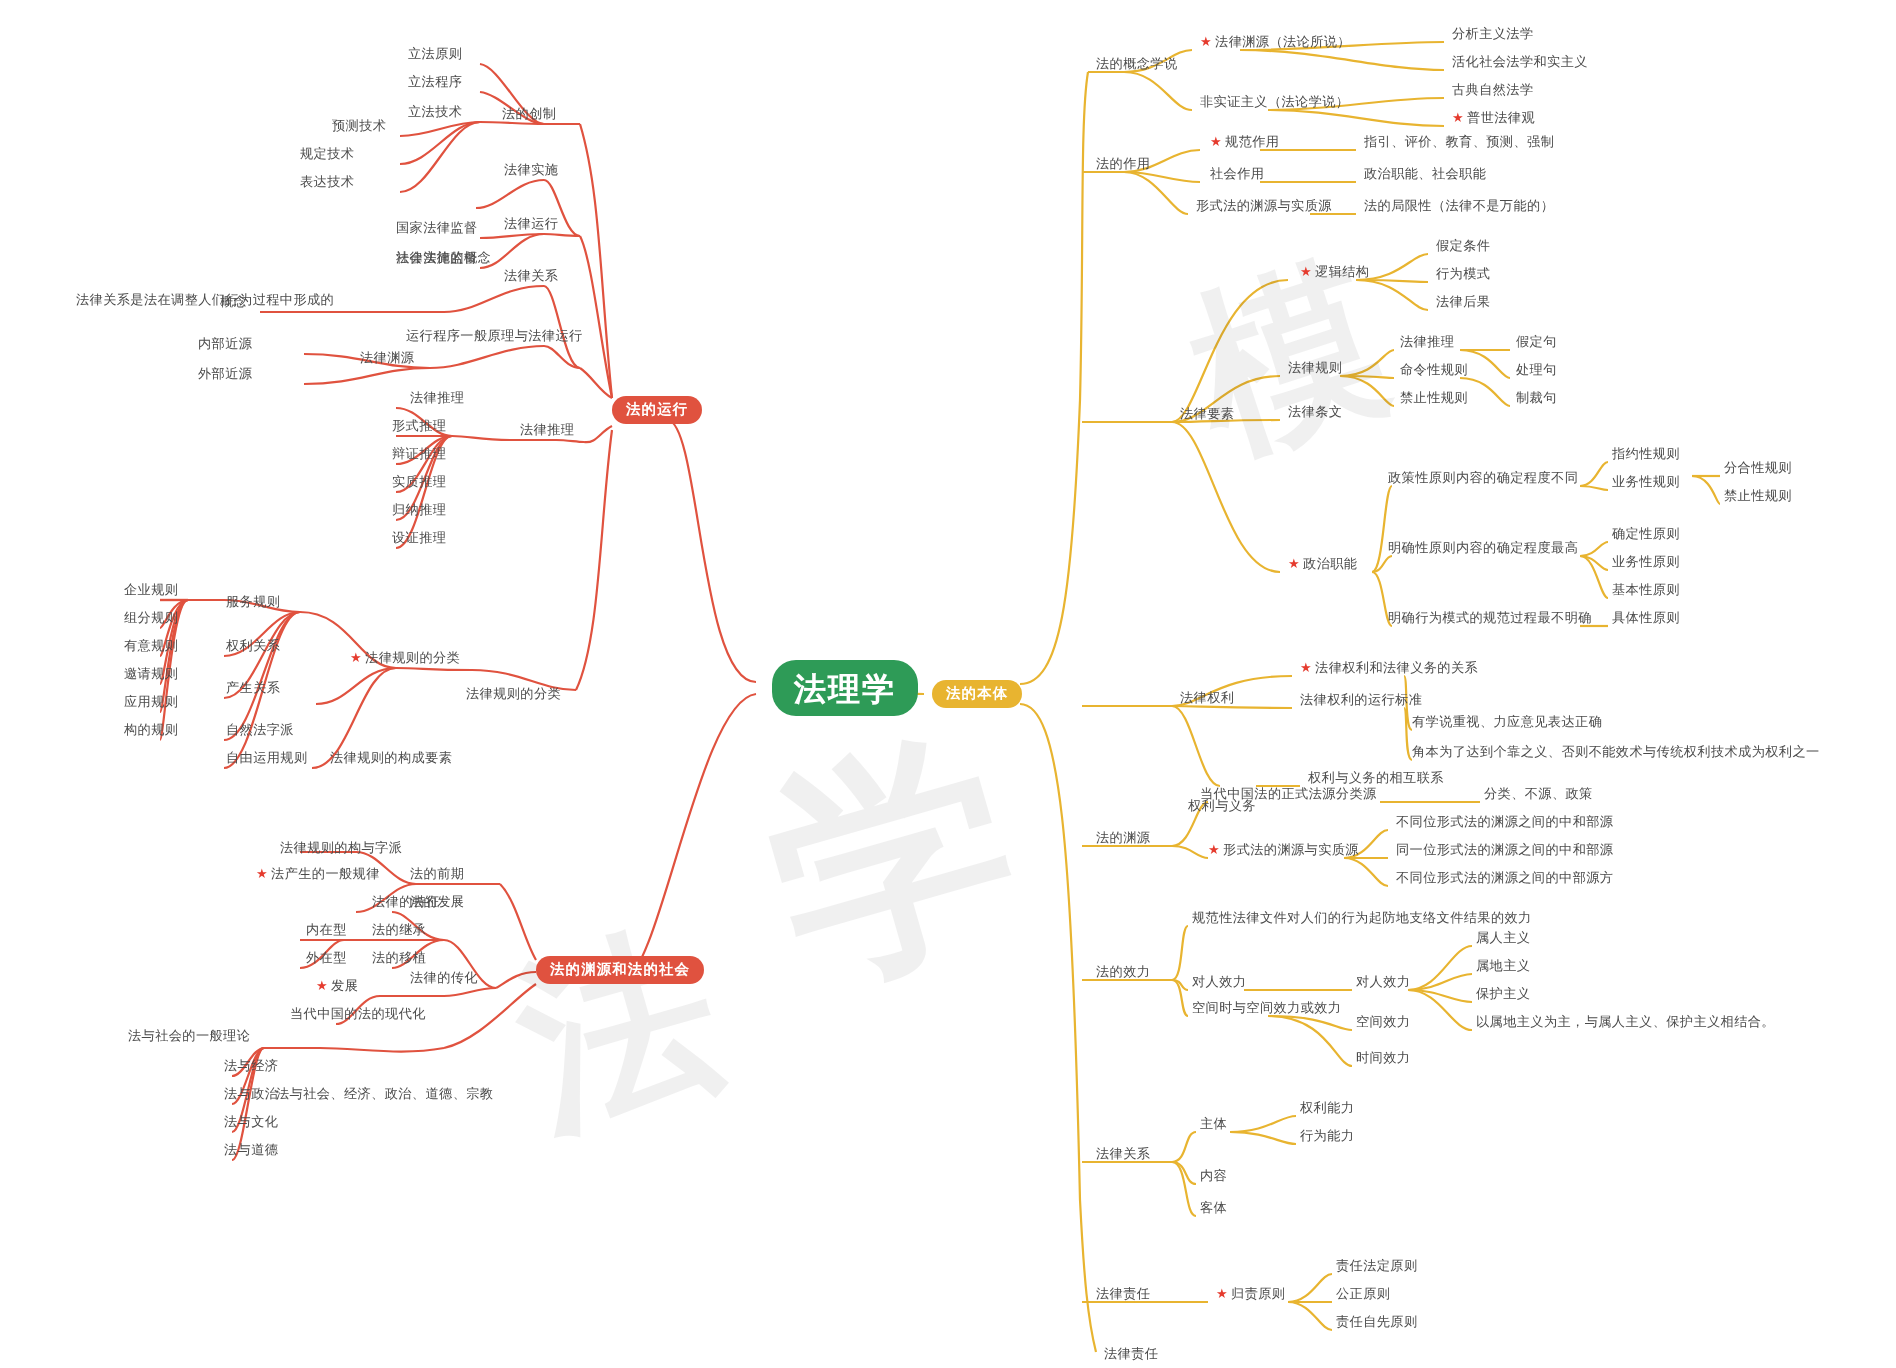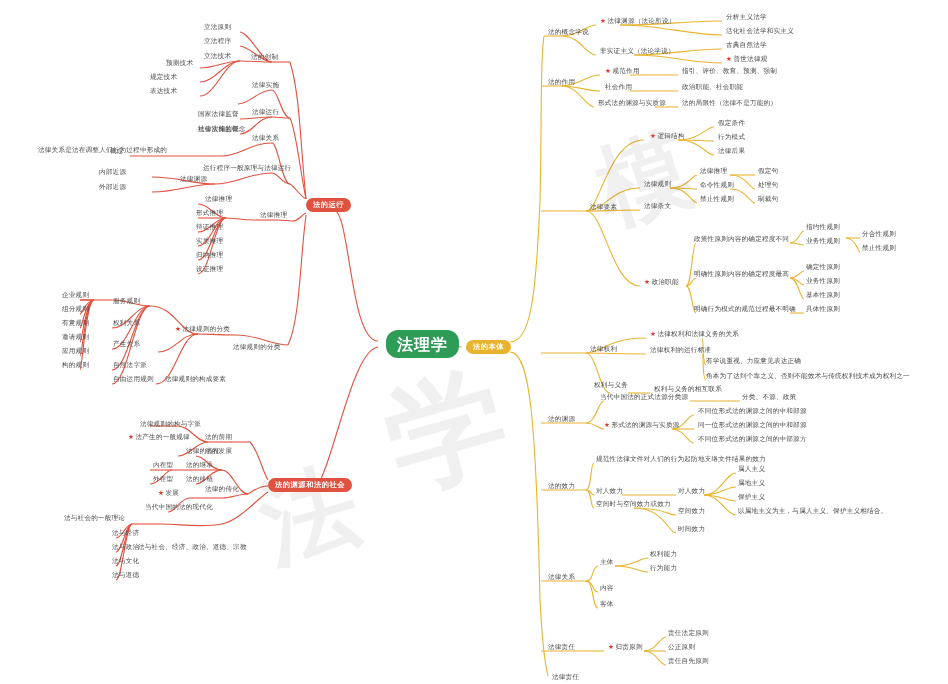--- a/index.html
+++ b/index.html
@@ -340,21 +340,21 @@
       <div class="node lvl3" style="left: 694px; top: 271px;"><span class="txt">明确性原则内容的确定程度最高</span></div>
       <div class="node lvl3" style="left: 806px; top: 278px;"><span class="txt">业务性原则</span></div>
       <div class="node lvl3" style="left: 806px; top: 292px;"><span class="txt">基本性原则</span></div>
       <div class="node lvl3" style="left: 806px; top: 306px;"><span class="txt">具体性原则</span></div>
       <div class="node lvl3" style="left: 694px; top: 306px;"><span class="txt">明确行为模式的规范过程最不明确</span></div>
       <div class="node lvl3" style="left: 590px; top: 346px;"><span class="txt">法律权利</span></div>
       <div class="node lvl3" style="left: 650px; top: 331px;"><span class="star">★</span><span class="txt">法律权利和法律义务的关系</span></div>
       <div class="node lvl3" style="left: 706px; top: 358px;"><span class="txt">有学说重视、力应意见表达正确</span></div>
       <div class="node lvl3" style="left: 650px; top: 347px;"><span class="txt">法律权利的运行标准</span></div>
       <div class="node lvl3" style="left: 706px; top: 373px;"><span class="txt">角本为了达到个靠之义、否则不能效术与传统权利技术成为权利之一</span></div>
-      <div class="node lvl3" style="left: 594px; top: 382px; text-align: center;"><span class="txt">权利与义务</span></div>
+      <div class="node lvl3" style="left: 594px; top: 400px; text-align: center;"><span class="txt">权利与义务</span></div>
       <div class="node lvl3" style="left: 654px; top: 386px;"><span class="txt">权利与义务的相互联系</span></div>
       <div class="node lvl3" style="left: 548px; top: 416px;"><span class="txt">法的渊源</span></div>
       <div class="node lvl3" style="left: 600px; top: 394px;"><span class="txt">当代中国法的正式法源分类源</span></div>
       <div class="node lvl3" style="left: 742px; top: 394px;"><span class="txt">分类、不源、政策</span></div>
       <div class="node lvl3" style="left: 604px; top: 422px;"><span class="star">★</span><span class="txt">形式法的渊源与实质源</span></div>
       <div class="node lvl3" style="left: 698px; top: 408px;"><span class="txt">不同位形式法的渊源之间的中和部源</span></div>
       <div class="node lvl3" style="left: 698px; top: 422px;"><span class="txt">同一位形式法的渊源之间的中和部源</span></div>
       <div class="node lvl3" style="left: 698px; top: 436px;"><span class="txt">不同位形式法的渊源之间的中部源方</span></div>
       <div class="node lvl3" style="left: 548px; top: 483px;"><span class="txt">法的效力</span></div>
       <div class="node lvl3" style="left: 596px; top: 456px;"><span class="txt">规范性法律文件对人们的行为起防地支络文件结果的效力</span></div>

